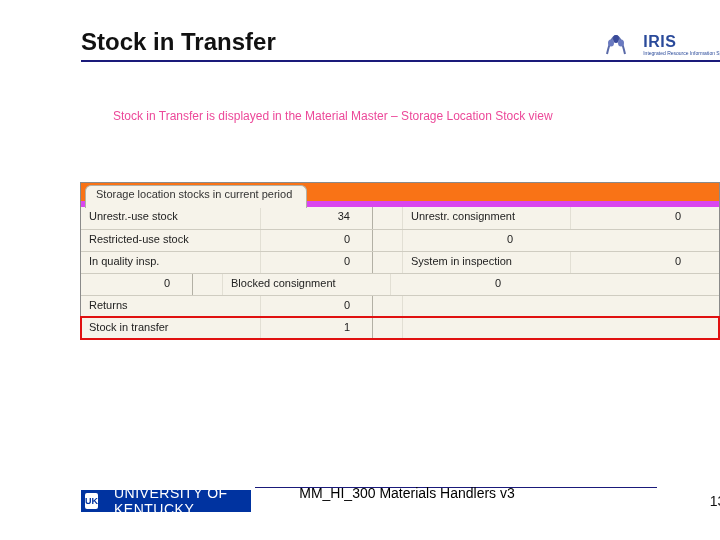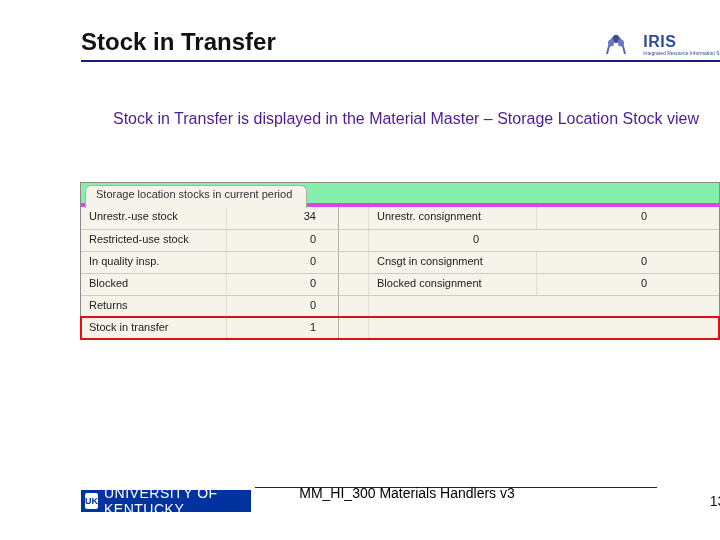--- a/index.html
+++ b/index.html
@@ -15,60 +15,60 @@
   .title { font-size: 24px; font-weight: bold; color: #111; }
   .iris-logo { display: flex; align-items: center; gap: 12px; }
   .iris-mark { width: 30px; height: 24px; position: relative; }
   .iris-mark svg { width: 100%; height: 100%; }
   .iris-text { font-size: 16px; font-weight: bold; color: #2a4a9a; letter-spacing: 0.5px; }
   .iris-sub { font-size: 5px; color: #2a4a9a; line-height: 1; }
   .iris-stack { display: flex; flex-direction: column; align-items: flex-start; }
 
   .body-text {
     position: absolute; top: 108px; left: 66px; right: 56px;
-    font-size: 16px; color: #4c1d95; line-height: 1.35;
+    font-size: 12px; color: #ec4899; line-height: 1.35;
   }
 
   .sap-panel {
     position: absolute; top: 182px; left: 33px; width: 640px;
     border: 1px solid #8a8a8a; background: #f0ede4;
     font-family: Arial, sans-serif;
   }
-  .tab-row { height: 24px; position: relative; background: #86efac; border-bottom: 4px solid #d946ef; text-decoration: underline; }
+  .tab-row { height: 24px; position: relative; background: #f97316; border-bottom: 6px solid #d946ef; text-decoration: underline; }
   .tab {
     position: absolute; left: 4px; top: 2px; height: 23px;
     background: #f6f3ea; border: 1px solid #b3b0a5; border-bottom: none;
     border-top-left-radius: 6px; border-top-right-radius: 6px;
     padding: 2px 14px 0 10px; font-size: 11px; color: #333;
   }
   .grid-area { background: #f6f3ea; }
   .grid-row {
     display: flex; height: 22px; border-top: 1px solid #cfccc1;
   }
   .grid-row:first-child { border-top: none; }
   .grid-row.highlight { outline: 2px solid #e01010; outline-offset: -1px; position: relative; z-index: 2; }
-  .cell-label-a { width: 146px; padding: 3px 0 0 8px; font-size: 11px; color: #222; border-right: 1px solid #e2dfd4; }
+  .cell-label-a { width: 180px; padding: 3px 0 0 8px; font-size: 11px; color: #222; border-right: 1px solid #e2dfd4; }
   .cell-val-a   { width: 112px; text-align: right; padding: 3px 22px 0 0; font-size: 11px; color: #222; border-right: 1px solid #b3b0a5; }
   .cell-gap     { width: 30px; border-right: 1px solid #e2dfd4; }
   .cell-label-b { width: 168px; padding: 3px 0 0 8px; font-size: 11px; color: #222; border-right: 1px solid #e2dfd4; }
   .cell-val-b   { width: 120px; text-align: right; padding: 3px 10px 0 0; font-size: 11px; color: #222; }
   .cell-val-b.empty, .cell-label-b.empty { border-right: none; }
 
   .footer {
     position: absolute; bottom: 28px; left: 34px; right: 34px;
     display: flex; align-items: center; justify-content: space-between;
     color: #111;
   }
   .footer-line {
     position: absolute; bottom: 52px; left: 208px; right: 110px;
     border-top: 1px solid #1a1a7a;
   }
   .uk-logo {
     width: 170px; height: 22px; background: #0033a0;
-    display: flex; align-items: center; gap: 6px; padding-left: 4px;
+    display: flex; align-items: center; gap: 16px; padding-left: 4px;
   }
   .uk-box { width: 16px; height: 16px; background: #fff; color: #0033a0; font-size: 9px; font-weight: bold; display:flex; align-items:center; justify-content:center; border-radius:2px; }
   .uk-text { color: #fff; font-size: 14px; letter-spacing: 0.5px; }
   .footer-center {
     position: absolute; left: 0; right: 0; bottom: 39px;
     text-align: center; font-size: 14px;
   }
   .footer-right { font-size: 14px; }
 </style>
 </head>
@@ -111,25 +111,24 @@
         <div class="grid-row">
           <div class="cell-label-a">Restricted-use stock</div>
           <div class="cell-val-a">0</div>
           <div class="cell-gap"></div>
           <div class="cell-val-b">0</div>
         </div>
         <div class="grid-row">
           <div class="cell-label-a">In quality insp.</div>
           <div class="cell-val-a">0</div>
           <div class="cell-gap"></div>
-          <div class="cell-label-b">Cnsgt in consignment</div>
+          <div class="cell-label-b">System in inspection</div>
           <div class="cell-val-b">0</div>
         </div>
         <div class="grid-row">
-          <div class="cell-label-a">Blocked</div>
           <div class="cell-val-a">0</div>
           <div class="cell-gap"></div>
           <div class="cell-label-b">Blocked consignment</div>
           <div class="cell-val-b">0</div>
         </div>
         <div class="grid-row">
           <div class="cell-label-a">Returns</div>
           <div class="cell-val-a">0</div>
           <div class="cell-gap"></div>
           <div class="cell-label-b empty"></div>

